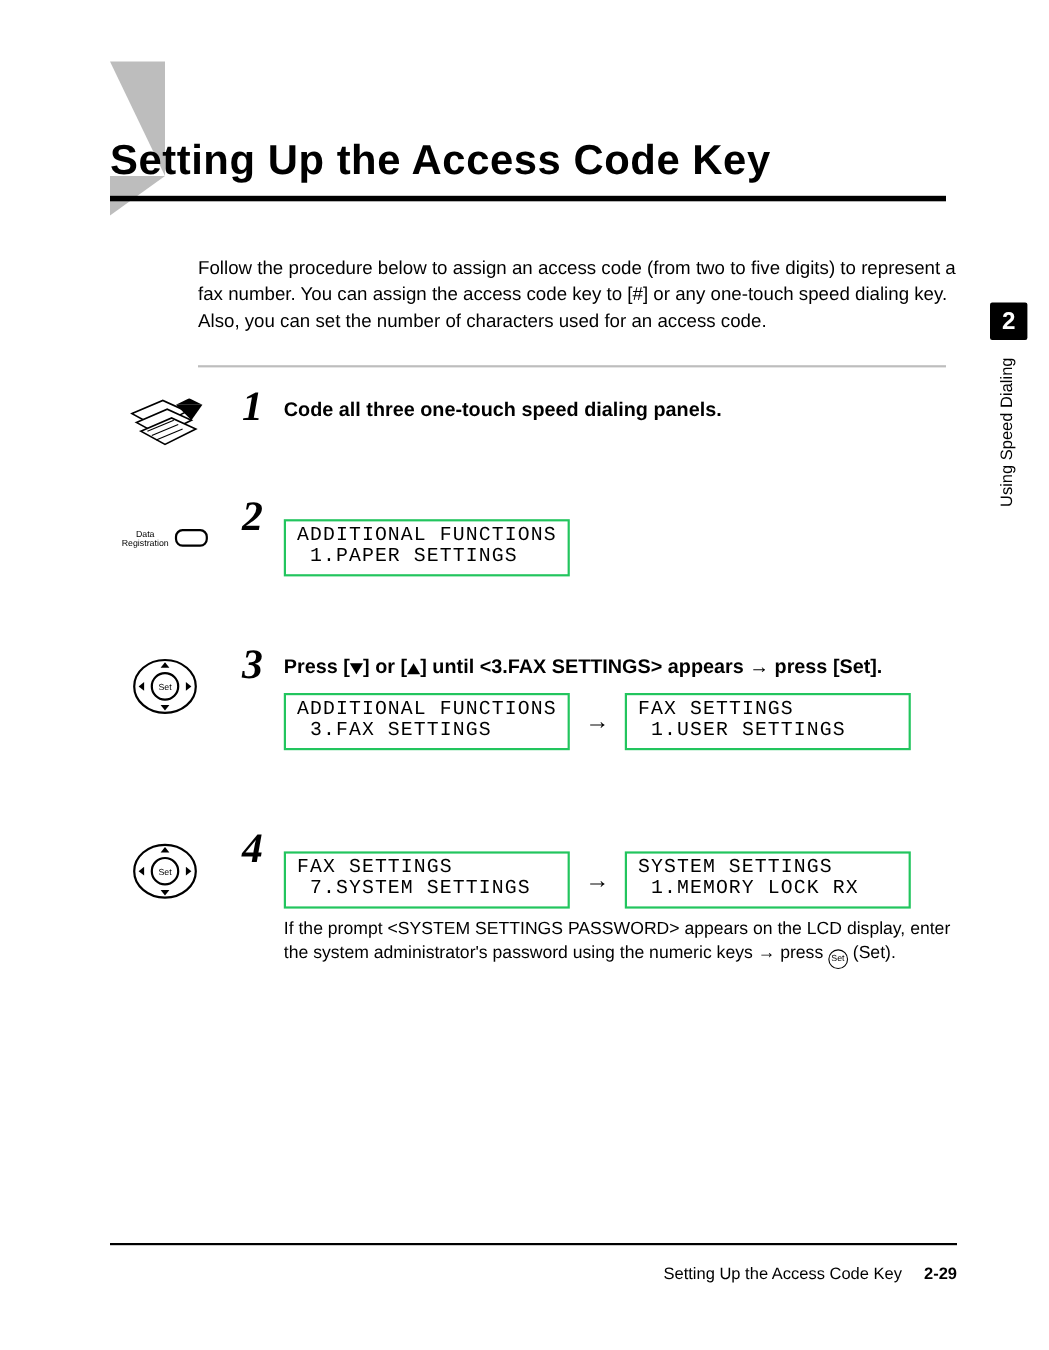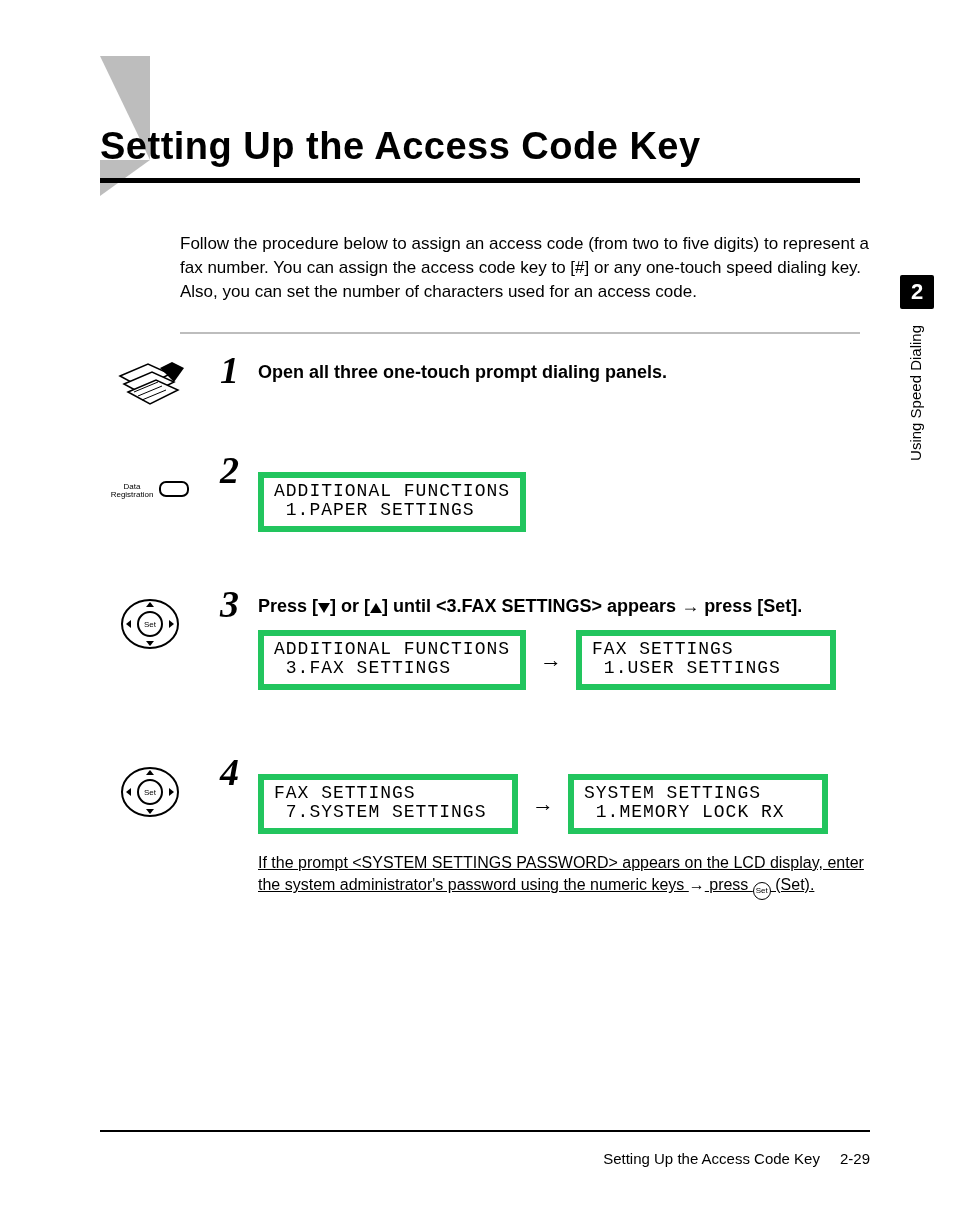--- a/index.html
+++ b/index.html
@@ -25,28 +25,28 @@
   
   .thin-rule { position: absolute; left: 180px; top: 332px; width: 680px; height: 2px; background: #bdbdbd; }
 
   
   .step { position: absolute; left: 110px; width: 760px; }
   .step-icon { position: absolute; left: 0; top: 0; width: 80px; height: 60px; display:flex; align-items:center; justify-content:center; }
   .step-num { position: absolute; left: 110px; top: -12px; font-family: Georgia, 'Times New Roman', serif; font-style: italic; font-weight: bold; font-size: 38px; }
   .step-body { position: absolute; left: 148px; top: 0; width: 610px; }
   .step-title { font-size: 18px; font-weight: bold; line-height: 1.35; }
   .lcd-row { margin-top: 12px; display: flex; align-items: center; gap: 14px; }
-  .lcd { border: 6px solid #22c55e; padding: 4px 10px 6px 10px; font-family: 'Courier New', monospace; letter-spacing: 1px; font-size: 18px; line-height: 1.05; white-space: pre; min-width: 260px; }
+  .lcd { border: 2px solid #22c55e; padding: 4px 10px 6px 10px; font-family: 'Courier New', monospace; letter-spacing: 1px; font-size: 18px; line-height: 1.05; white-space: pre; min-width: 260px; }
   .arrow-between { font-size: 22px; }
-  .note { margin-top: 18px; font-size: 16px; line-height: 1.4; text-decoration: underline; }
+  .note { margin-top: 8px; font-size: 16px; line-height: 1.4; }
 
   
   .bottom-rule { position: absolute; left: 100px; top: 1130px; width: 770px; height: 2px; background: #000; }
   .footer { position: absolute; left: 100px; top: 1150px; width: 770px; display:flex; justify-content:flex-end; gap: 20px; font-size: 15px; }
-  .footer .pgnum { font-weight: normal; }
+  .footer .pgnum { font-weight: bold; }
 
   
   svg { display: block; }
 
   .inline-tri { display:inline-block; width:0; height:0; vertical-align: -1px; }
   .tri-down-sm { border-left:6px solid transparent; border-right:6px solid transparent; border-top:10px solid #000; }
   .tri-up-sm { border-left:6px solid transparent; border-right:6px solid transparent; border-bottom:10px solid #000; }
   .arrow-right { display:inline-block; font-weight:bold; }
 
   .set-badge { display:inline-flex; width:18px; height:18px; border:1.5px solid #000; border-radius:50%; align-items:center; justify-content:center; font-size:8px; vertical-align:-3px; }
@@ -89,21 +89,21 @@
         <line x1="28" y1="38" x2="52" y2="28"></line>
       </g>
       <g fill="#000">
         <polygon points="46,6 70,6 58,0"></polygon>
         <polygon points="46,6 70,6 60,20"></polygon>
       </g>
     </svg>
   </div>
   <div class="step-num">1</div>
   <div class="step-body">
-    <div class="step-title">Open all three one-touch prompt dialing panels.</div>
+    <div class="step-title">Code all three one-touch speed dialing panels.</div>
   </div>
 </div>
 
 <div class="step" style="top:460px;">
   <div class="step-icon" style="text-align:center;">
     <span>
       <span class="dr-label"><span>Data</span><br><span>Registration</span></span><span class="btn-rect"></span>
     </span>
   </div>
   <div class="step-num">2</div>

